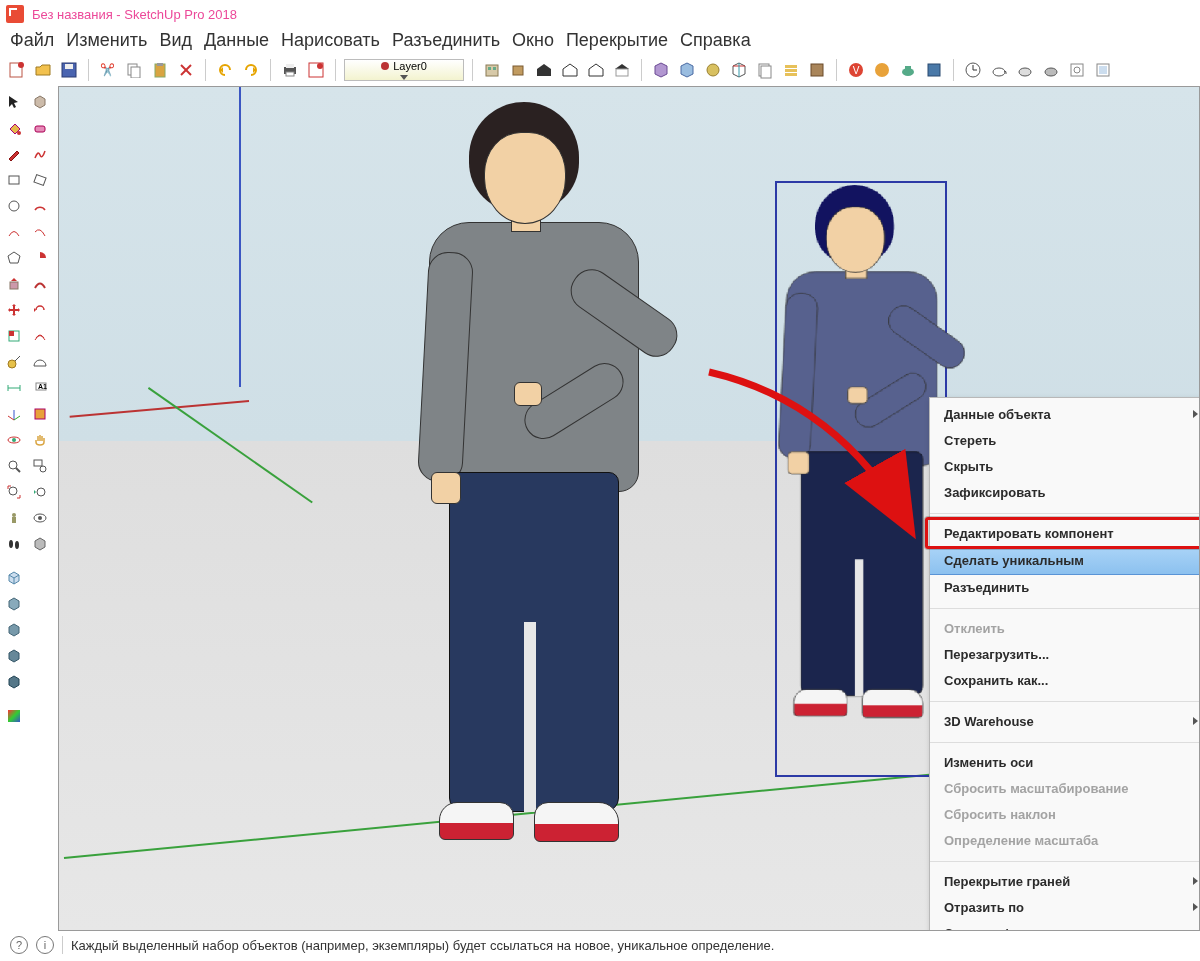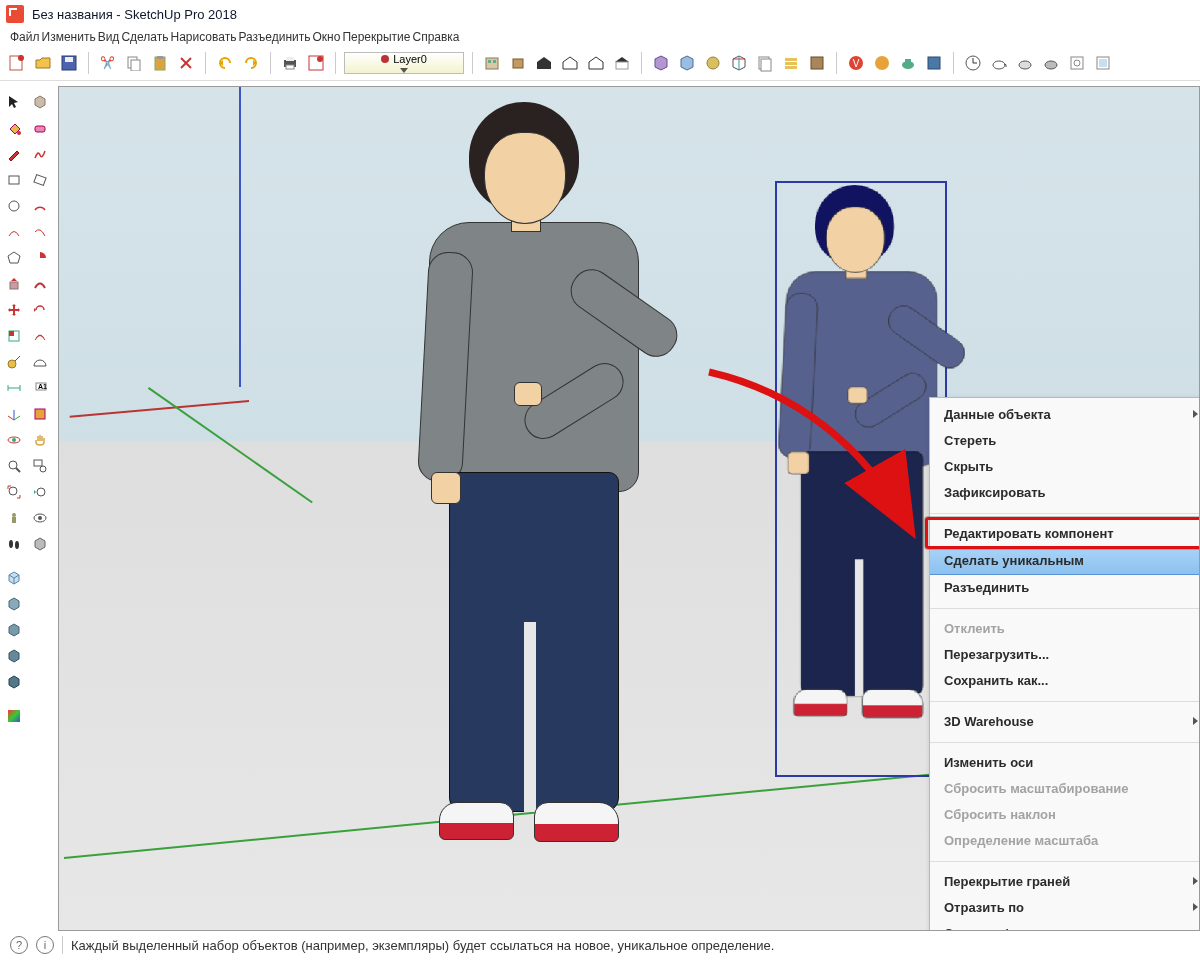--- a/index.html
+++ b/index.html
@@ -8,23 +8,23 @@
     font-size: 12px; background: #fff; width: 1200px; height: 961px; overflow: hidden; position: relative;
   }
   .titlebar {
     display: flex; align-items: center; padding: 4px 6px; height: 28px;
   }
   .titlebar .app-icon {
     width: 18px; height: 18px; background: #e94b35; border-radius: 2px; margin-right: 8px;
     position: relative;
   }
   .titlebar .app-icon::after { content:""; position:absolute; left:3px; top:3px; width:6px; height:6px; border:2px solid #fff; border-right:none; border-bottom:none;}
-  .titlebar .title { color: #0f172a; font-size: 13px; }
+  .titlebar .title { color: #ec4899; font-size: 13px; }
   .menubar {
-    display: flex; gap: 2px; padding: 2px 4px 6px 10px; color: #333; font-size: 12px;
+    display: flex; gap: 12px; padding: 2px 4px 6px 10px; color: #333; font-size: 18px;
   }
   .menubar .item { cursor: default; }
   
   .toprow {
     display: flex; align-items: center; gap: 4px; padding: 2px 6px 6px 6px;
     flex-wrap: nowrap; border-bottom: 1px solid #ddd;
   }
   .tbtn {
     width: 22px; height: 22px; display:inline-flex; align-items:center; justify-content:center;
     border-radius:2px;
@@ -127,21 +127,21 @@
 
 <div class="titlebar">
   <div class="app-icon"></div>
   <div class="title">Без названия - SketchUp Pro 2018</div>
 </div>
 
 <div class="menubar">
   <span class="item">Файл</span>
   <span class="item">Изменить</span>
   <span class="item">Вид</span>
-  <span class="item">Сделать</span>
+  <span class="item">Данные</span>
   <span class="item">Нарисовать</span>
   <span class="item">Разъединить</span>
   <span class="item">Окно</span>
   <span class="item">Перекрытие</span>
   <span class="item">Справка</span>
 </div>
 
 <div class="toprow">
   <span class="tbtn">
       <svg width="18" height="18">

